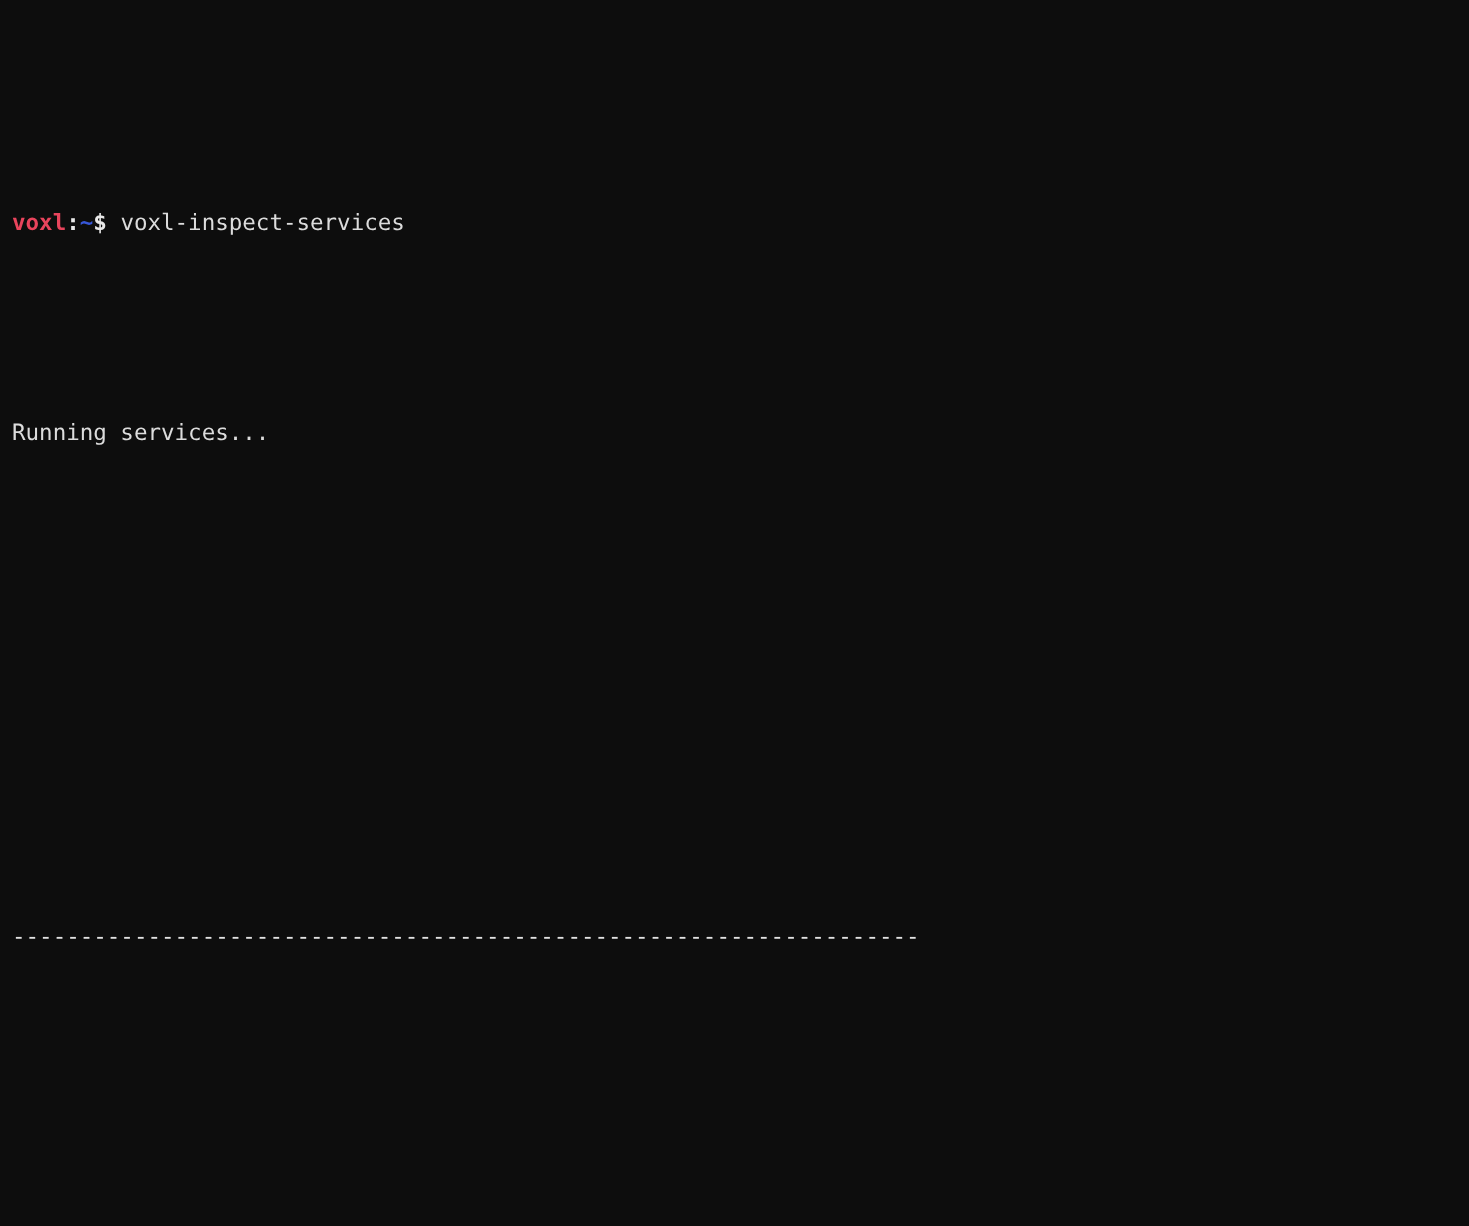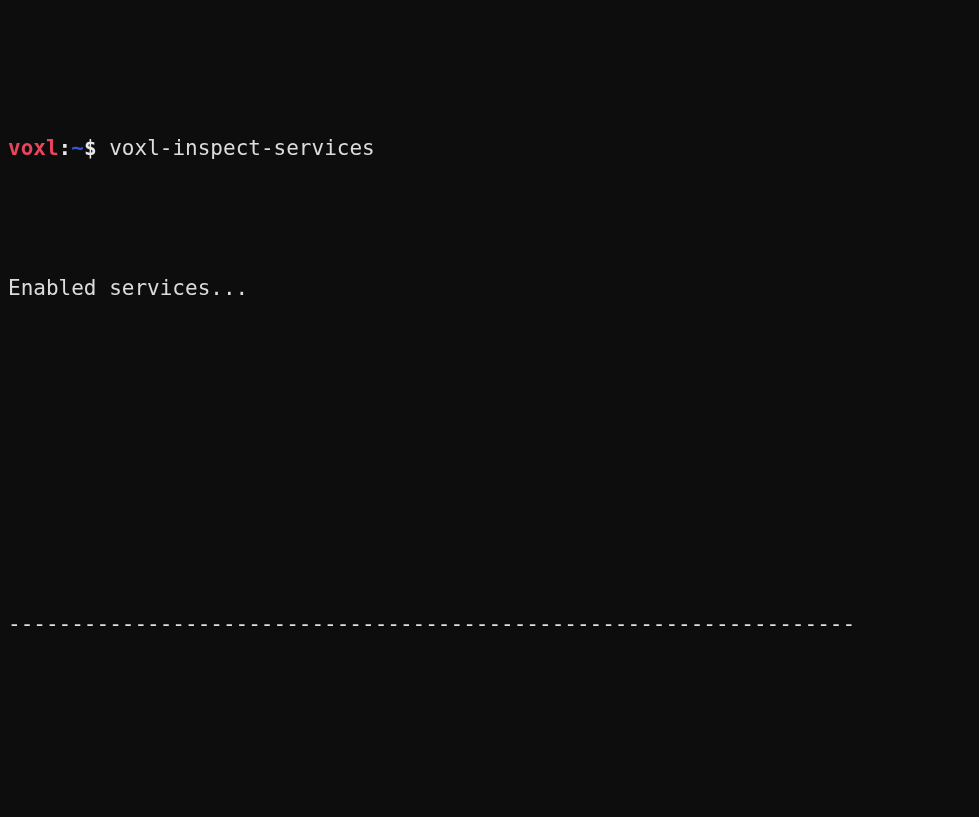--- a/index.html
+++ b/index.html
@@ -13,21 +13,21 @@
     overflow: hidden;
     font-family: "DejaVu Sans Mono", "Liberation Mono", monospace;
   }
   #terminal {
     width: 979px;
     height: 817px;
     box-sizing: border-box;
     padding: 22px 0 0 0;
     background: #0d0d0d;
     color: #dcdcdc;
-    font-size: 21px;
+    font-size: 15px;
     line-height: 28px;
     letter-spacing: 0px;
     white-space: pre;
     font-family: "DejaVu Sans Mono", "Liberation Mono", monospace;
   }
   .line {
     white-space: pre;
     height: 28px;
     display: block;
     padding-left: 8px;
@@ -40,21 +40,21 @@
 </style>
 </head>
 <body>
 
 <div id="terminal">
 
   
   <div class="line"><span class="c-prompt-host">voxl</span><span class="c-prompt-punct">:</span><span class="c-prompt-tilde">~</span><span class="c-prompt-punct">$</span><span> </span><span class="c-white">voxl-inspect-services</span></div>
 
   
-  <div class="line">Enabled services...</div>
+  <div class="line">Running services...</div>
 
   
   <div class="line">&nbsp;</div>
 
   
 
   
   <div class="line sep">-------------------------------------------------------------------</div>
 
   

